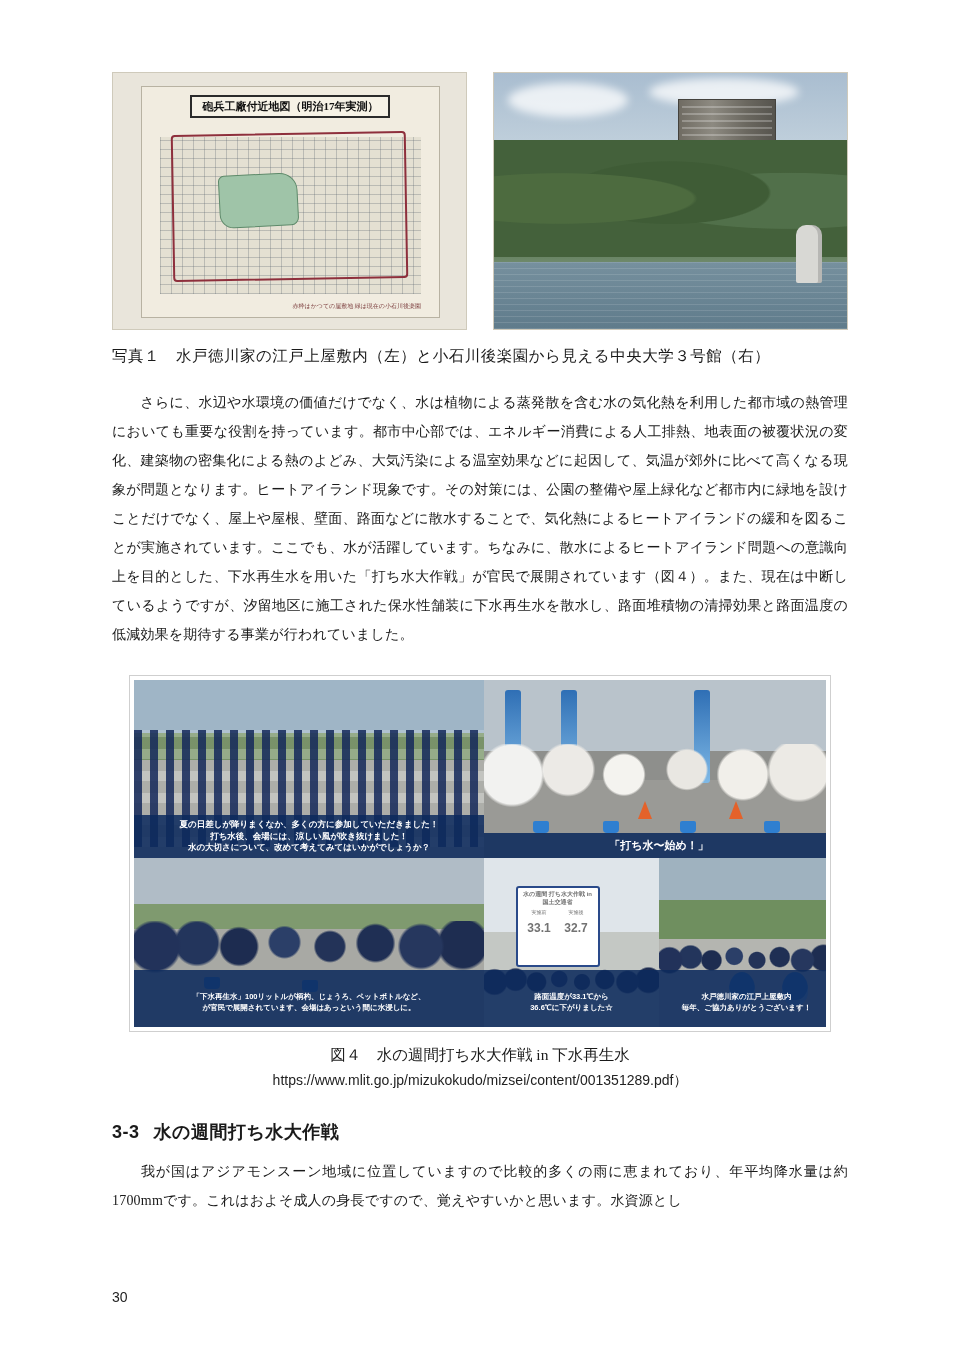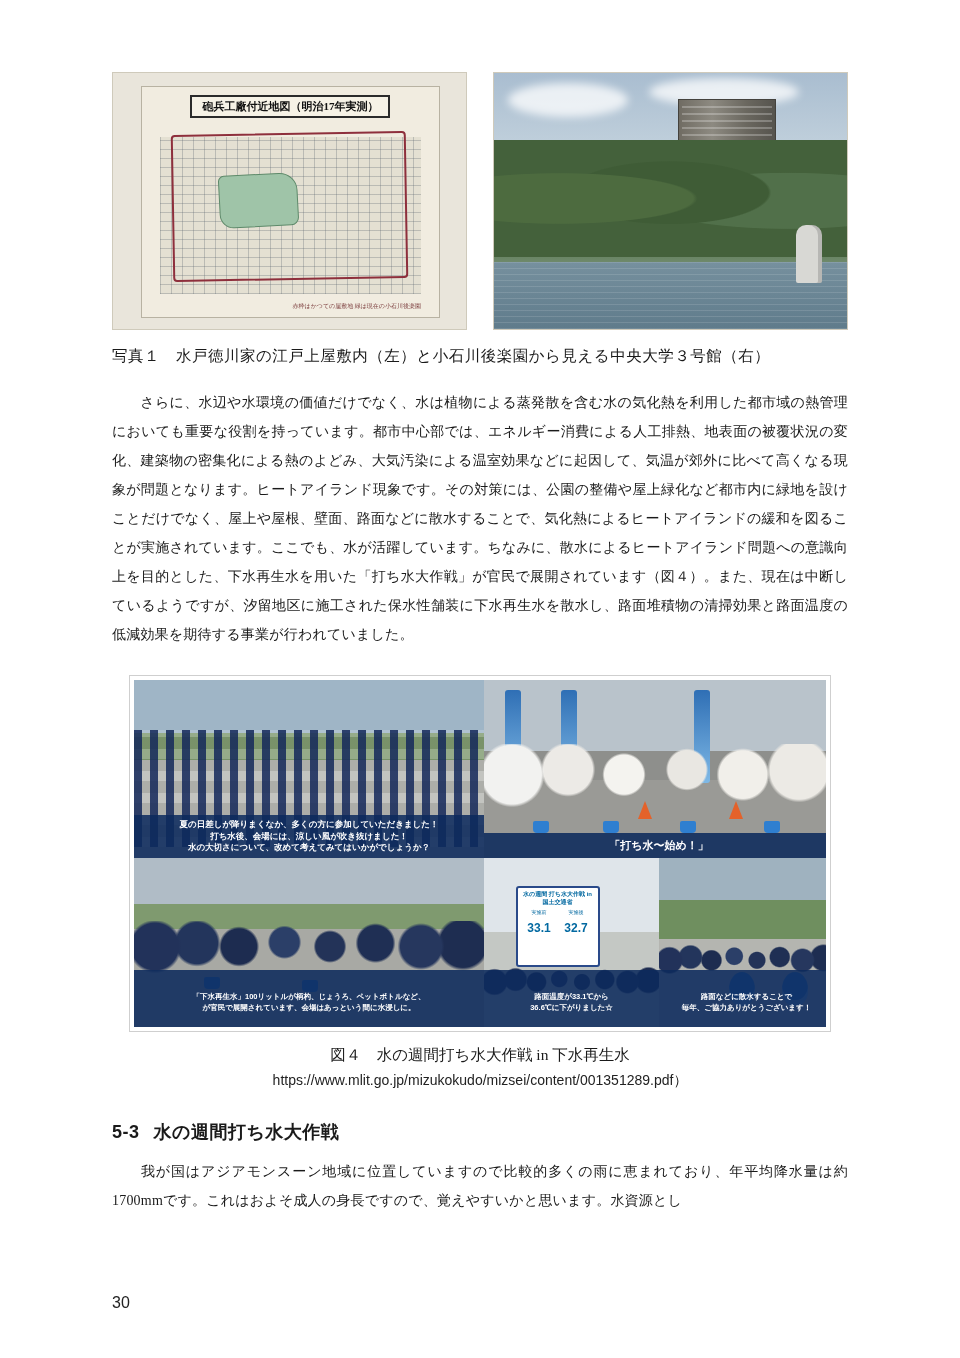--- a/index.html
+++ b/index.html
@@ -291,21 +291,21 @@
   .sign-board {
     position: absolute;
     left: 18%;
     top: 16%;
     width: 48%;
     height: 46%;
     background: #ffffff;
     border: 2px solid #2a4a8a;
     border-radius: 3px;
     font-family: "Liberation Sans", sans-serif;
-    color: #0369a1;
+    color: #737373;
     box-sizing: border-box;
     padding: 3px;
   }
   .sign-title { font-size: 6px; text-align: center; font-weight: bold; line-height: 1.3; }
   .sign-nums { display: flex; justify-content: space-around; margin-top: 6px; font-size: 12px; font-weight: bold; }
   .sign-sub { display: flex; justify-content: space-around; font-size: 5px; margin-top: 2px; }
   .mascot {
     position: absolute;
     bottom: 16%;
     width: 26px;
@@ -333,22 +333,22 @@
     font-size: 18px;
     font-weight: bold;
     font-family: "Liberation Sans", sans-serif;
     letter-spacing: 0.5px;
   }
   .section-head .num { margin-right: 14px; }
 
   .page-number {
     position: absolute;
     left: 112px;
-    bottom: 46px;
-    font-size: 16px;
+    bottom: 53px;
+    font-size: 14px;
     font-family: "Liberation Sans", sans-serif;
     color: #222;
   }
 </style>
 </head>
 <body>
 
 <div class="page">
 
   <div class="photo-row">
@@ -437,34 +437,34 @@
             <div>路面温度が33.1℃から</div>
             <div>36.6℃に下がりました☆</div>
           </div>
         </div>
 
         <div class="sub scene-f">
           <div class="people" style="bottom:10%;height:46%;"></div>
           <div class="mascot" style="left:40%;"></div>
           <div class="mascot" style="left:70%;"></div>
           <div class="label-bar tiny">
-            <div>路面などに散水することで</div>
+            <div>水戸徳川家の江戸上屋敷内</div>
             <div>毎年、ご協力ありがとうございます！</div>
           </div>
         </div>
 
       </div>
     </div>
   </div>
 
   <div class="fig-caption">図４　水の週間打ち水大作戦 in 下水再生水</div>
   <div class="fig-url">https://www.mlit.go.jp/mizukokudo/mizsei/content/001351289.pdf）</div>
 
   <div class="section-head">
-    <span class="num">5-3</span><span>水の週間打ち水大作戦</span>
+    <span class="num">3-3</span><span>水の週間打ち水大作戦</span>
   </div>
 
   <div class="body-text" style="margin-top:14px;">
     <p>　我が国はアジアモンスーン地域に位置していますので比較的多くの雨に恵まれており、年平均降水量は約1700mmです。これはおよそ成人の身長ですので、覚えやすいかと思います。水資源とし</p>
   </div>
 
   <div class="page-number">30</div>
 
 </div>
 

